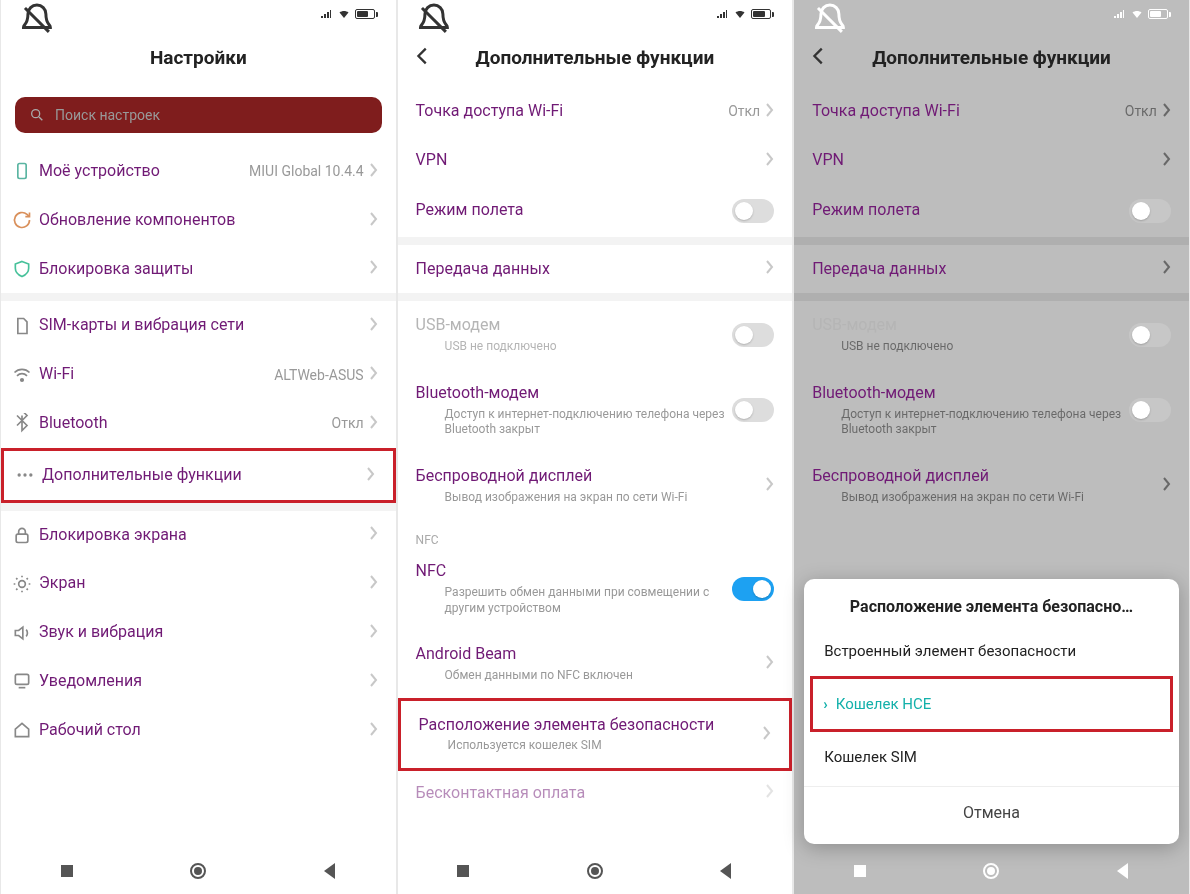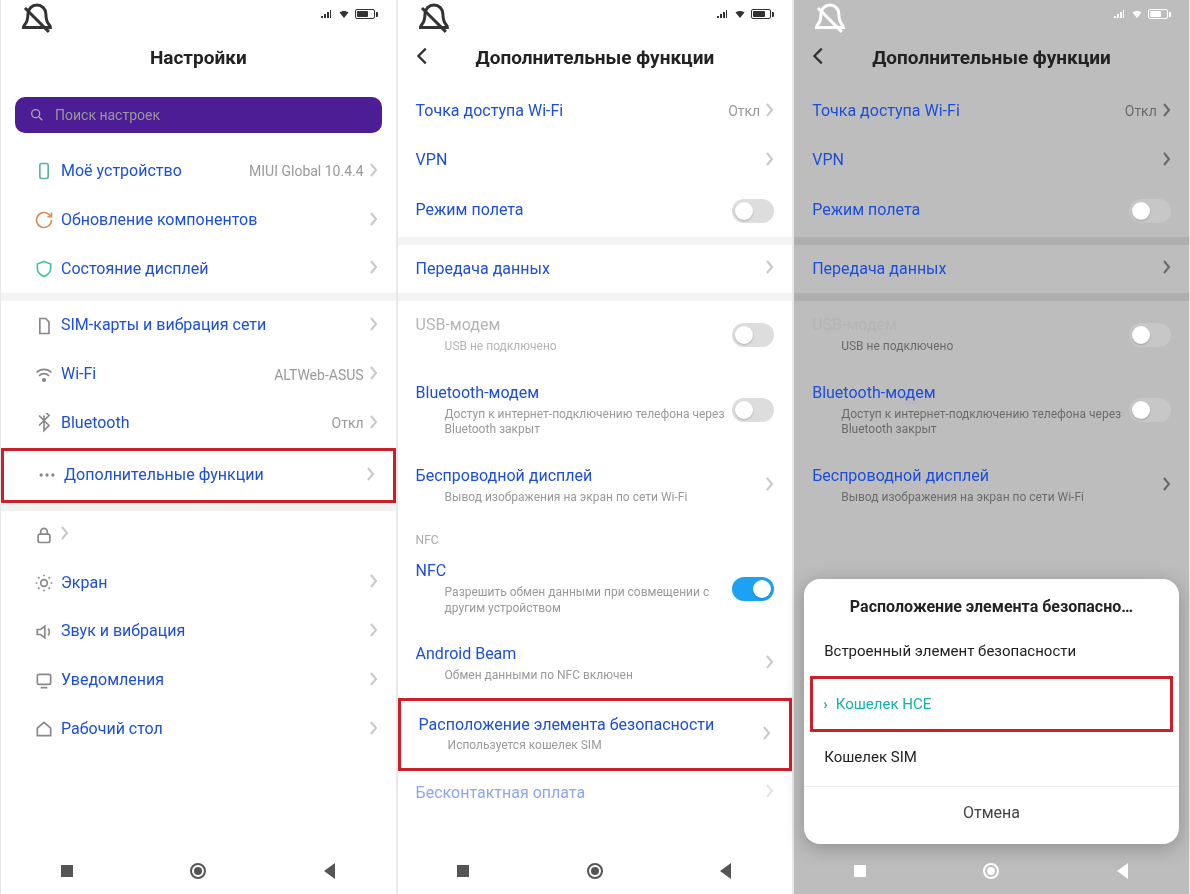--- a/index.html
+++ b/index.html
@@ -11,46 +11,46 @@
   .phone.dim .row, .phone.dim .section-label { background: transparent; color: #333; }
   .phone.dim .row .sub, .phone.dim .row .value, .phone.dim .row .chevron { color: rgba(0,0,0,.45); }
   .statusbar { height: 28px; display: flex; align-items: center; justify-content: space-between; padding: 0 18px; font-size: 12px; color: #333; }
   .statusbar .sicons { display: flex; gap: 4px; align-items: center; }
   .sicons svg { width: 14px; height: 12px; }
   .header { display: flex; align-items: center; justify-content: center; position: relative; padding: 18px 12px; }
   .header h1 { font-size: 19px; font-weight: 700; color: #222; }
   .back { position: absolute; left: 14px; top: 50%; transform: translateY(-50%); color: #333; }
   .back svg { width: 22px; height: 22px; }
   .scroll { flex: 1; overflow-y: hidden; }
-  .search { margin: 10px 14px 14px; background: #4c1d95; border-radius: 10px; padding: 10px 14px; display: flex; align-items: center; gap: 10px; color: #999; }
+  .search { margin: 10px 14px 14px; background: #7f1d1d; border-radius: 10px; padding: 10px 14px; display: flex; align-items: center; gap: 10px; color: #999; }
   .search span { font-size: 14px; }
   .search svg { width: 16px; height: 16px; }
   .group-sep { height: 8px; background: #f3f3f3; }
   .dim .group-sep { background: rgba(0,0,0,.07); }
   .row { display: flex; align-items: center; padding: 14px 18px 14px 18px; background: #fff; position: relative; }
-  .row.with-icon { padding-left: 26px; }
+  .row.with-icon { padding-left: 4px; justify-content: center; }
   .row.with-icon .icon { width: 34px; display: flex; justify-content: center; color: #8a8a8a; }
   .row.with-icon .icon svg { width: 20px; height: 20px; }
-  .row .label { flex: 1; font-size: 16px; color: #1d4ed8; line-height: 1.3; }
+  .row .label { flex: 1; font-size: 16px; color: #701a75; line-height: 1.3; }
   .row .sub { font-size: 12px; color: #999; margin-top: 3px; line-height: 1.3; margin-left: 29px; }
   .row .value { font-size: 14px; color: #999; margin-right: 6px; }
   .row .chevron { color: #c8c8c8; }
   .row .chevron svg { width: 8px; height: 14px; }
   .row.disabled .label, .row.disabled .sub { color: #b5b5b5; }
   .hl { border: 3px solid #c9202a; }
   .section-label { font-size: 12px; color: #aaa; padding: 14px 18px 0 18px; background: #fff; }
   .toggle { width: 42px; height: 24px; border-radius: 12px; background: #ddd; position: relative; flex-shrink: 0; }
   .toggle::after { content: ""; position: absolute; width: 18px; height: 18px; border-radius: 50%; background: #fff; top: 3px; left: 3px; box-shadow: 0 1px 2px rgba(0,0,0,.2); }
   .toggle.on { background: #1da1f2; }
   .toggle.on::after { left: auto; right: 3px; }
   .dim .toggle { background: #c7c7c7; }
   .navbar { height: 46px; display: flex; align-items: center; justify-content: space-around; border-top: 0; }
   .navbar .nb { width: 24px; height: 24px; color: #555; display: flex; align-items: center; justify-content: center; }
   .dim .navbar .nb { color: #fff; }
-  .sheet { position: absolute; left: 10px; right: 10px; bottom: 50px; background: #fff; border-radius: 16px; box-shadow: 0 4px 20px rgba(0,0,0,.25); padding-bottom: 6px; }
+  .sheet { position: absolute; left: 10px; right: 10px; bottom: 50px; background: #fff; border-radius: 10px; box-shadow: 0 4px 20px rgba(0,0,0,.25); padding-bottom: 6px; }
   .sheet h2 { font-size: 16px; font-weight: 700; text-align: center; padding: 18px 10px 10px; color: #222; white-space: nowrap; overflow: hidden; text-overflow: ellipsis; }
   .sheet .opt { padding: 16px 20px; font-size: 15px; color: #222; display: flex; align-items: center; gap: 8px; }
   .sheet .opt.selected { color: #14b1ab; }
   .sheet .opt.selected::before { content: "›"; color: #14b1ab; font-weight: 700; margin-left: -10px; }
   .sheet .cancel { text-align: center; padding: 16px; font-size: 16px; color: #444; border-top: 1px solid #eee; margin-top: 4px; }
   .sheet .hl-opt { border: 3px solid #c9202a; margin: 0 6px; }
   .batt { display: inline-flex; align-items: center; gap: 1px; }
   .batt .body { width: 20px; height: 10px; border: 1px solid currentColor; border-radius: 2px; position: relative; }
   .batt .fill { position: absolute; left: 1px; top: 1px; bottom: 1px; background: currentColor; border-radius: 1px; }
   .batt .cap { width: 2px; height: 5px; background: currentColor; border-radius: 0 1px 1px 0; }
@@ -126,21 +126,21 @@
               <path d="M1 1l5 6-5 6"></path>
             </svg></span>
   </div>
         <div class="row with-icon">
     <span class="icon">
             <svg viewBox="0 0 24 24" fill="none" stroke="#46c19a" stroke-width="2">
               <path d="M12 3l8 3v5c0 5-3.5 8-8 10-4.5-2-8-5-8-10V6l8-3z"></path>
             </svg>
           </span>
     <div style="flex:1">
-            <div class="label">Состояние дисплей</div>
+            <div class="label">Блокировка защиты</div>
           </div>
 
     <span class="chevron"><svg viewBox="0 0 8 14" fill="none" stroke="currentColor" stroke-width="2">
               <path d="M1 1l5 6-5 6"></path>
             </svg></span>
   </div>
       </div>
     <div class="group-sep"></div>
     <div id="s1g2">
         <div class="row with-icon">
@@ -206,20 +206,23 @@
       </div>
     <div class="group-sep"></div>
     <div id="s1g3">
         <div class="row with-icon">
     <span class="icon">
             <svg viewBox="0 0 24 24" fill="none" stroke="#888" stroke-width="2">
               <rect x="5" y="11" width="14" height="10" rx="2"></rect>
               <path d="M8 11V8a4 4 0 118 0v3"></path>
             </svg>
           </span>
+    <div style="flex:1">
+            <div class="label">Блокировка экрана</div>
+          </div>
 
     <span class="chevron"><svg viewBox="0 0 8 14" fill="none" stroke="currentColor" stroke-width="2">
               <path d="M1 1l5 6-5 6"></path>
             </svg></span>
   </div>
         <div class="row with-icon">
     <span class="icon">
             <svg viewBox="0 0 24 24" fill="none" stroke="#888" stroke-width="2">
               <circle cx="12" cy="12" r="4"></circle>
               <path d="M12 2v2M12 20v2M2 12h2M20 12h2M5 5l1.5 1.5M17.5 17.5L19 19M5 19l1.5-1.5M17.5 6.5L19 5"></path>

